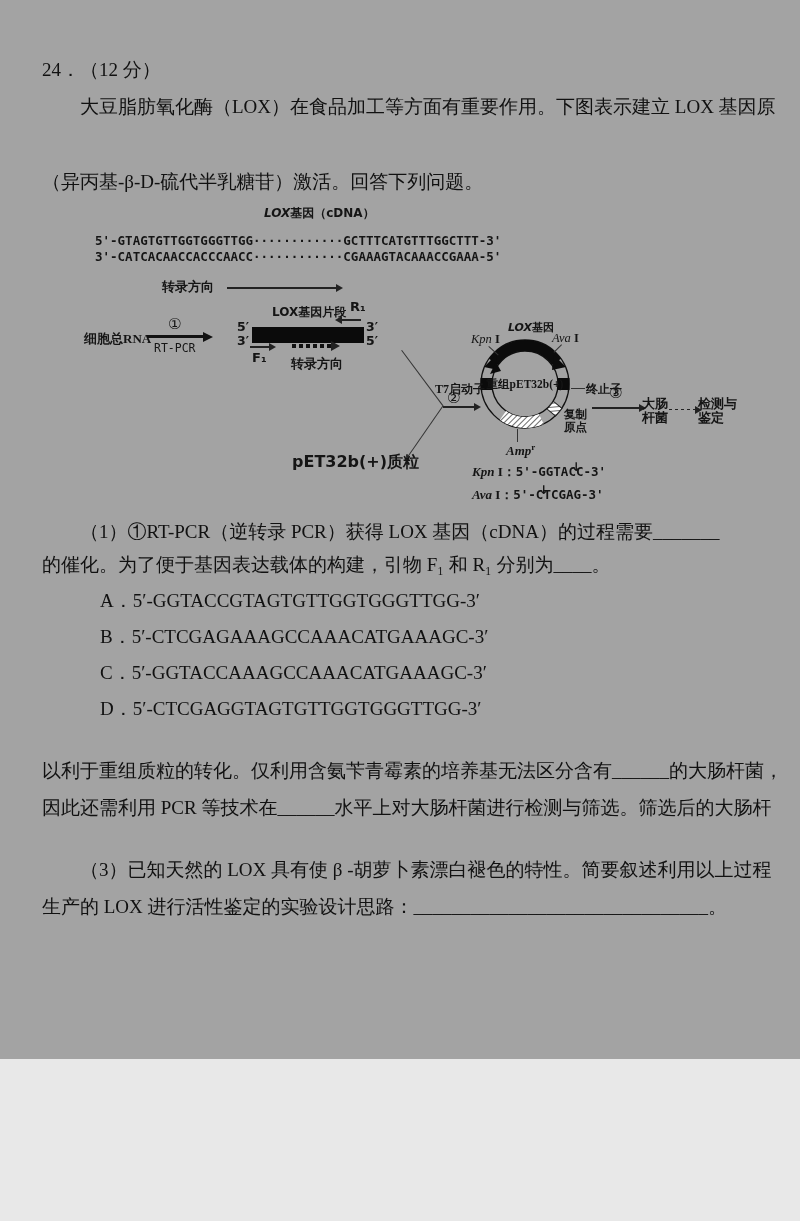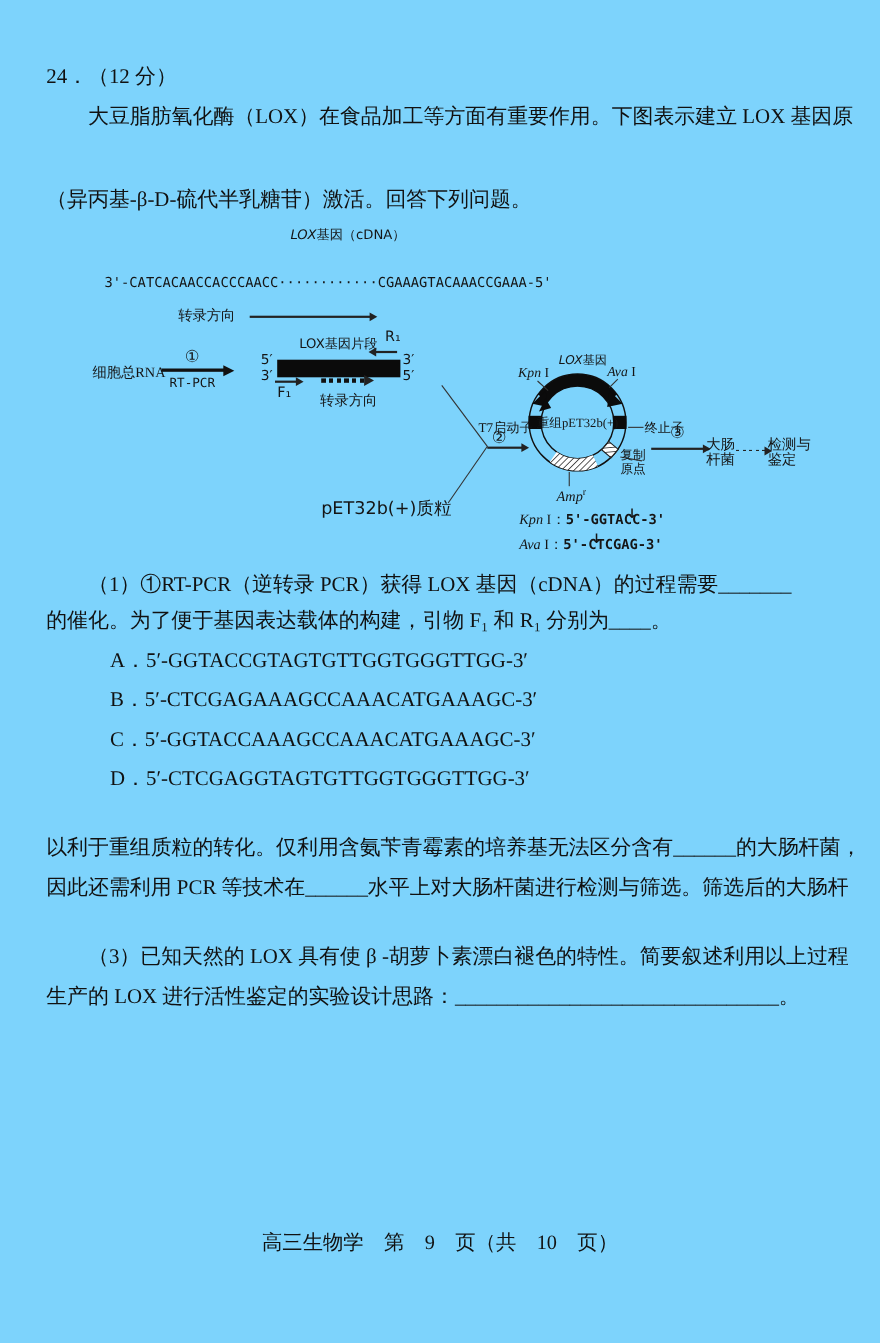--- a/index.html
+++ b/index.html
@@ -1,21 +1,21 @@
 <!DOCTYPE html>
 <html><head>
 <meta charset="utf-8">
 <style>
   html,body{margin:0;padding:0;background:#e8e8e8;}
-  .page{position:relative;width:800px;height:1221px;background:#7dd3fc;margin:0 auto;
+  .page{position:relative;width:800px;height:1059px;background:#a3a3a3;margin:0 auto;
         font-family:"Liberation Serif","DejaVu Serif",serif;color:#111;overflow:hidden;}
   .t{position:absolute;font-size:19px;line-height:24px;white-space:nowrap;}
   .sans{font-family:"DejaVu Sans","Liberation Sans",sans-serif;}
   .mono{font-family:"DejaVu Sans Mono","Liberation Mono",monospace;}
-  .b{font-weight:normal;}
+  .b{font-weight:bold;}
   
   .dt{position:absolute;white-space:nowrap;color:#151515;}
   
   .arr{position:absolute;height:1.6px;background:#222;}
   .arr::after{content:"";position:absolute;right:-6px;top:50%;transform:translateY(-50%);
       width:0;height:0;border-left:7px solid #222;border-top:4px solid transparent;border-bottom:4px solid transparent;}
   .arr.left::after{right:auto;left:-6px;border-left:none;border-right:7px solid #222;}
   .arr.thick{height:3px;background:#111;}
   .arr.thick::after{border-left-width:10px;border-top-width:5.5px;border-bottom-width:5.5px;border-left-color:#111;}
   .arr.dashthick{height:3.5px;background:repeating-linear-gradient(90deg,#111 0 4px,transparent 4px 7px);}
@@ -37,20 +37,21 @@
 
 <div class="page">
 
   <div class="t" style="left:42px;top:58px">24．（12 分）</div>
 
   <div class="t" style="left:80px;top:95px">大豆脂肪氧化酶（LOX）在食品加工等方面有重要作用。下图表示建立 LOX 基因原</div>
   <div class="t" style="left:42px;top:170px">（异丙基-β-D-硫代半乳糖苷）激活。回答下列问题。</div>
 
   <div class="dt sans b" style="left:264px;top:205px;font-size:12px"><i>LOX</i><span>基因（cDNA）</span></div>
 
+  <div class="dt mono b" style="left:95px;top:233px;font-size:12.5px">5'-GTAGTGTTGGTGGGTTGG············GCTTTCATGTTTGGCTTT-3'</div>
   <div class="dt mono b" style="left:95px;top:249px;font-size:12.5px">3'-CATCACAACCACCCAACC············CGAAAGTACAAACCGAAA-5'</div>
 
   <div class="dt b" style="left:162px;top:278px;font-size:13px">转录方向</div>
   <div class="arr" style="left:227px;top:287px;width:110px"></div>
 
   <div class="dt b" style="left:84px;top:330px;font-size:13px">细胞总RNA</div>
   <div class="dt circ" style="left:168px;top:315px">①</div>
   <div class="arr thick" style="left:147px;top:335px;width:60px"></div>
   <div class="dt mono" style="left:154px;top:341px;font-size:11.5px">RT-PCR</div>
 

